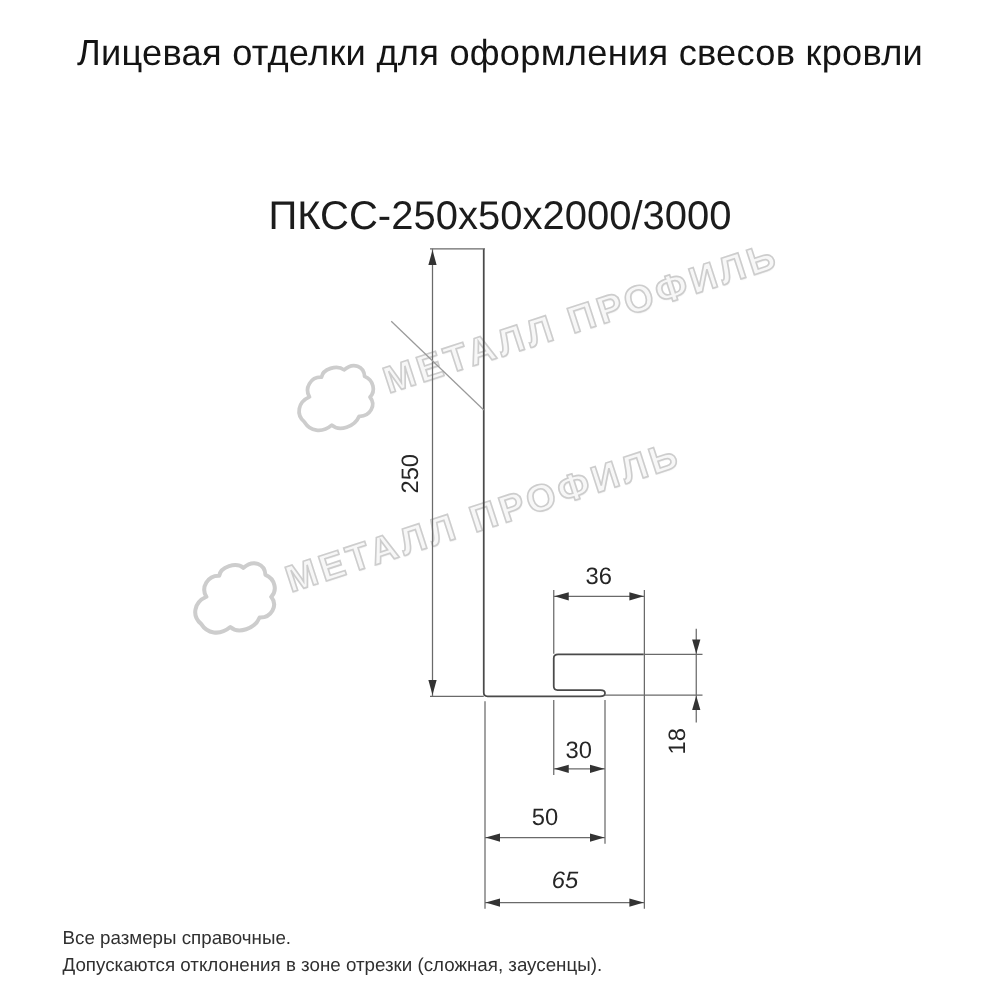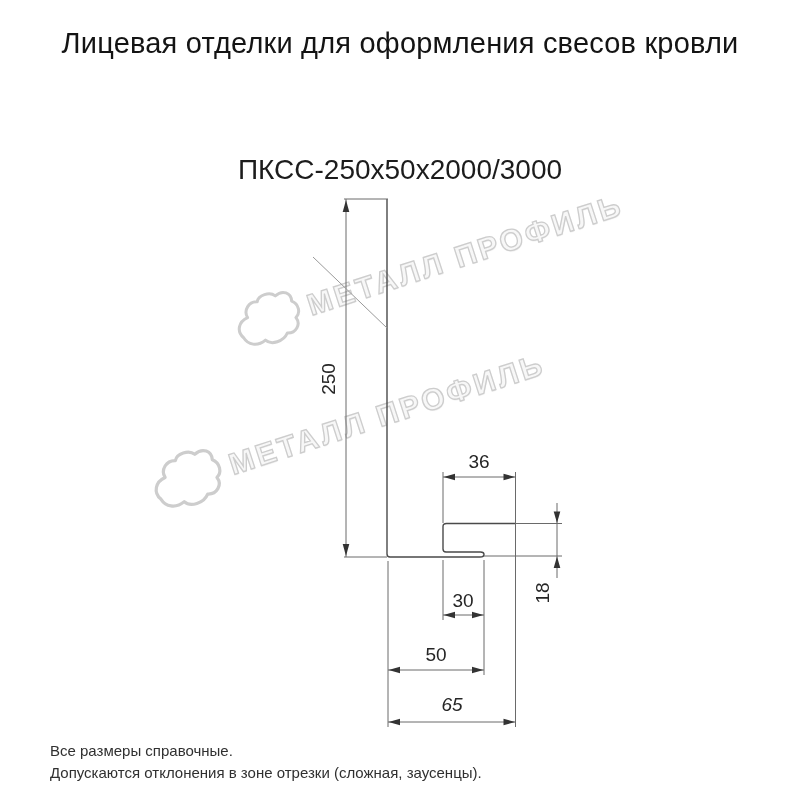--- a/index.html
+++ b/index.html
@@ -2,21 +2,21 @@
 <html><head>
 <meta charset="utf-8">
 <style>
   html,body{margin:0;padding:0;background:#fff;}
   #page{position:relative;width:800px;height:800px;background:#ffffff;overflow:hidden;
         font-family:"Liberation Sans", sans-serif;color:#1a1a1a;}
   .abs{position:absolute;}
   
   #title{left:0;top:27px;width:800px;text-align:center;font-size:29px;letter-spacing:.2px;color:#141414;}
   #product-name{left:0;top:85px;width:800px;text-align:center;font-size:25px;line-height:30px;color:#1c1c1c;}
-  #product-model{left:0;top:154px;width:800px;text-align:center;font-size:28px;color:#1c1c1c;}
+  #product-model{left:0;top:154px;width:800px;text-align:center;font-size:32px;color:#1c1c1c;}
   
   #footer{left:22px;top:740px;font-size:15px;line-height:22px;color:#303030;margin-left:28px;}
   
   #face-label{left:197px;top:238px;width:160px;text-align:center;font-size:15px;line-height:19px;color:#222;}
   
   .dim{font-size:19px;color:#262626;white-space:nowrap;transform:translate(-50%,-50%);}
   .dim.vert{transform:translate(-50%,-50%) rotate(-90deg);}
   
   .wm{display:flex;align-items:center;gap:8px;transform-origin:0 50%;transform:rotate(-18deg);z-index:1;}
   .wm-text{font-size:30px;font-weight:bold;letter-spacing:3px;white-space:nowrap;

